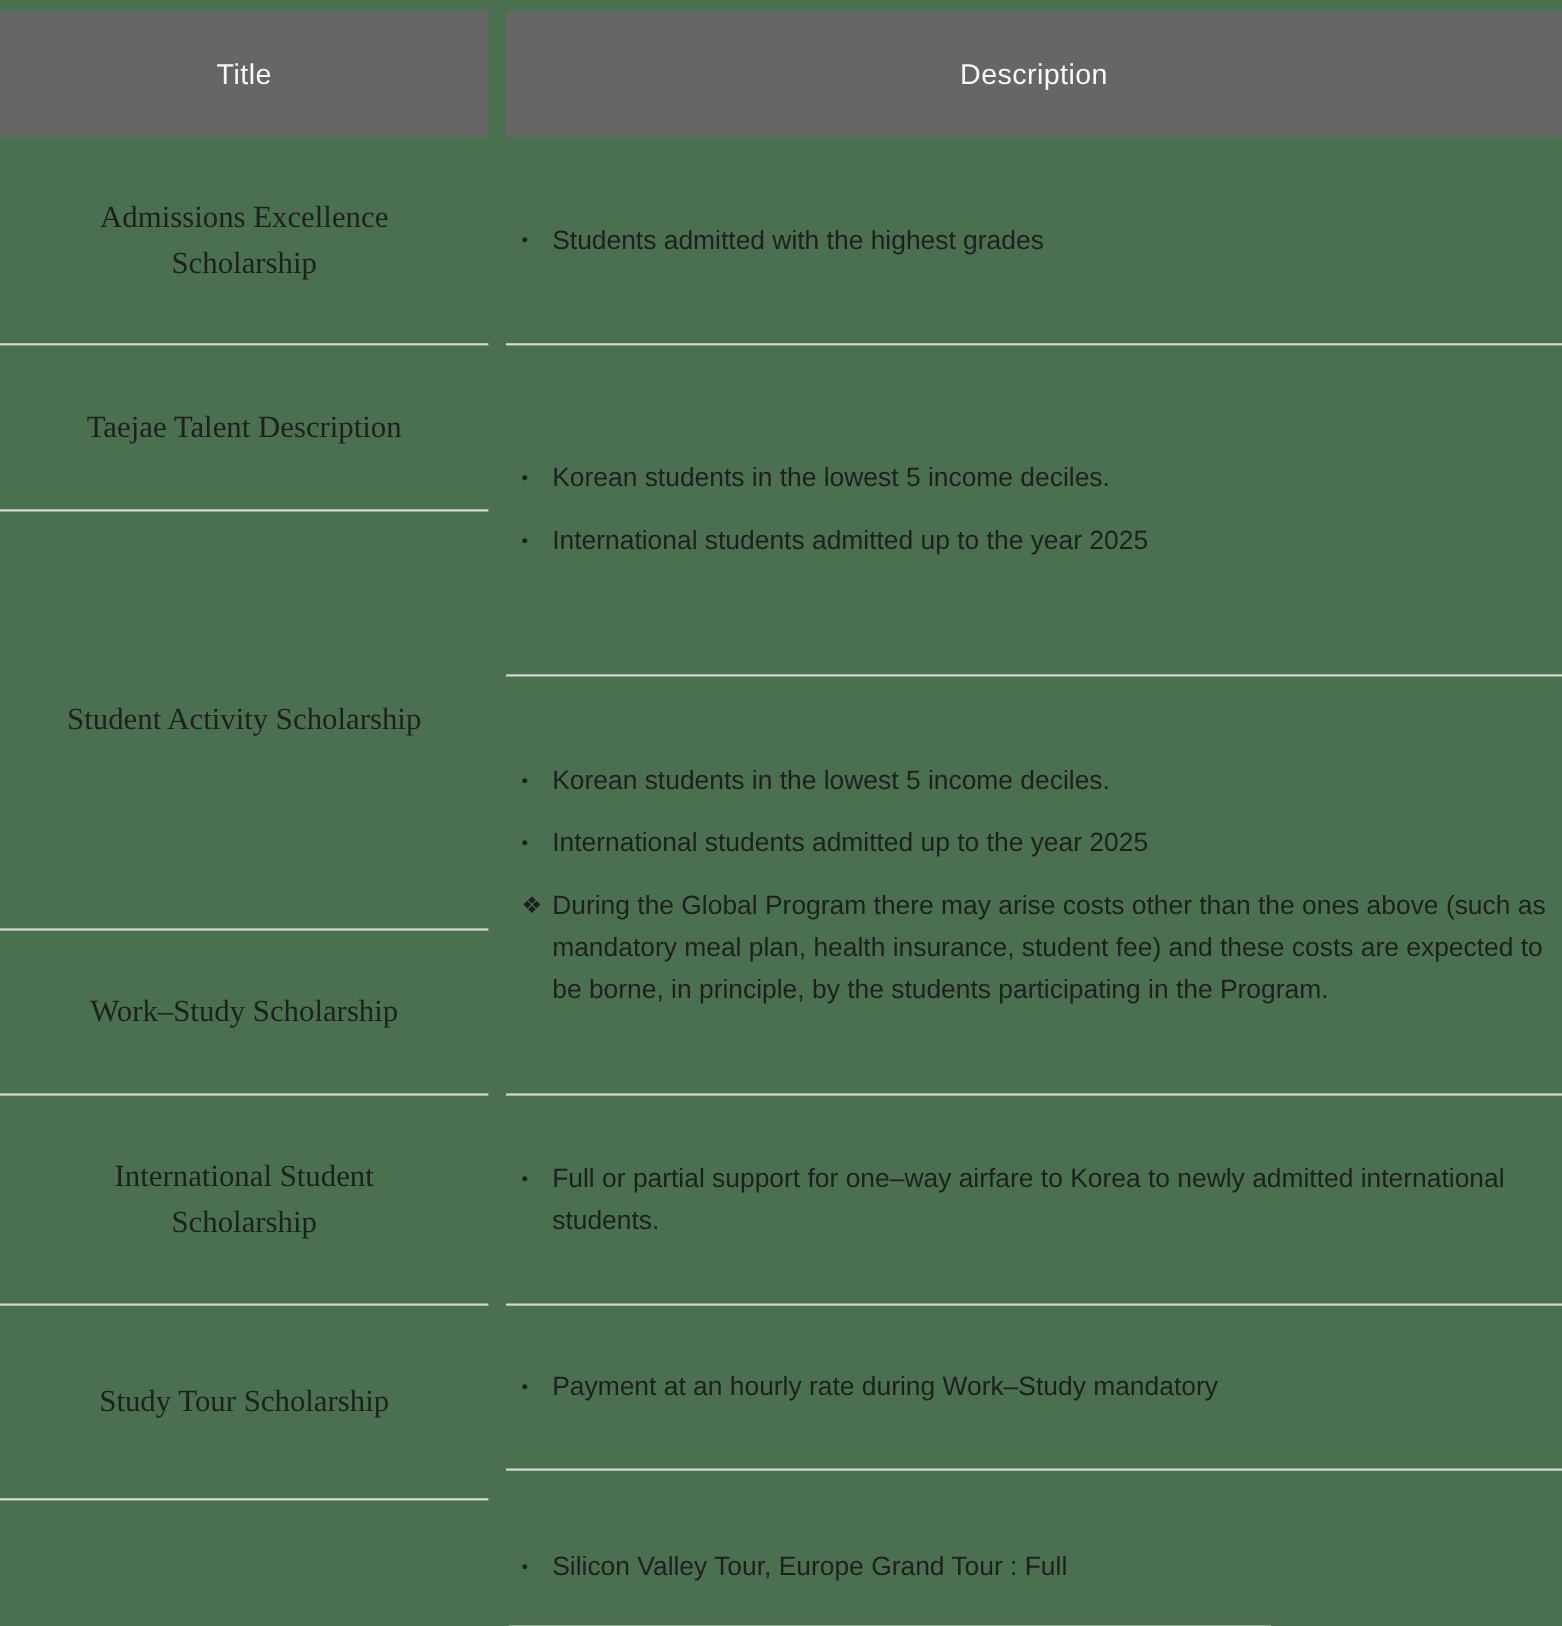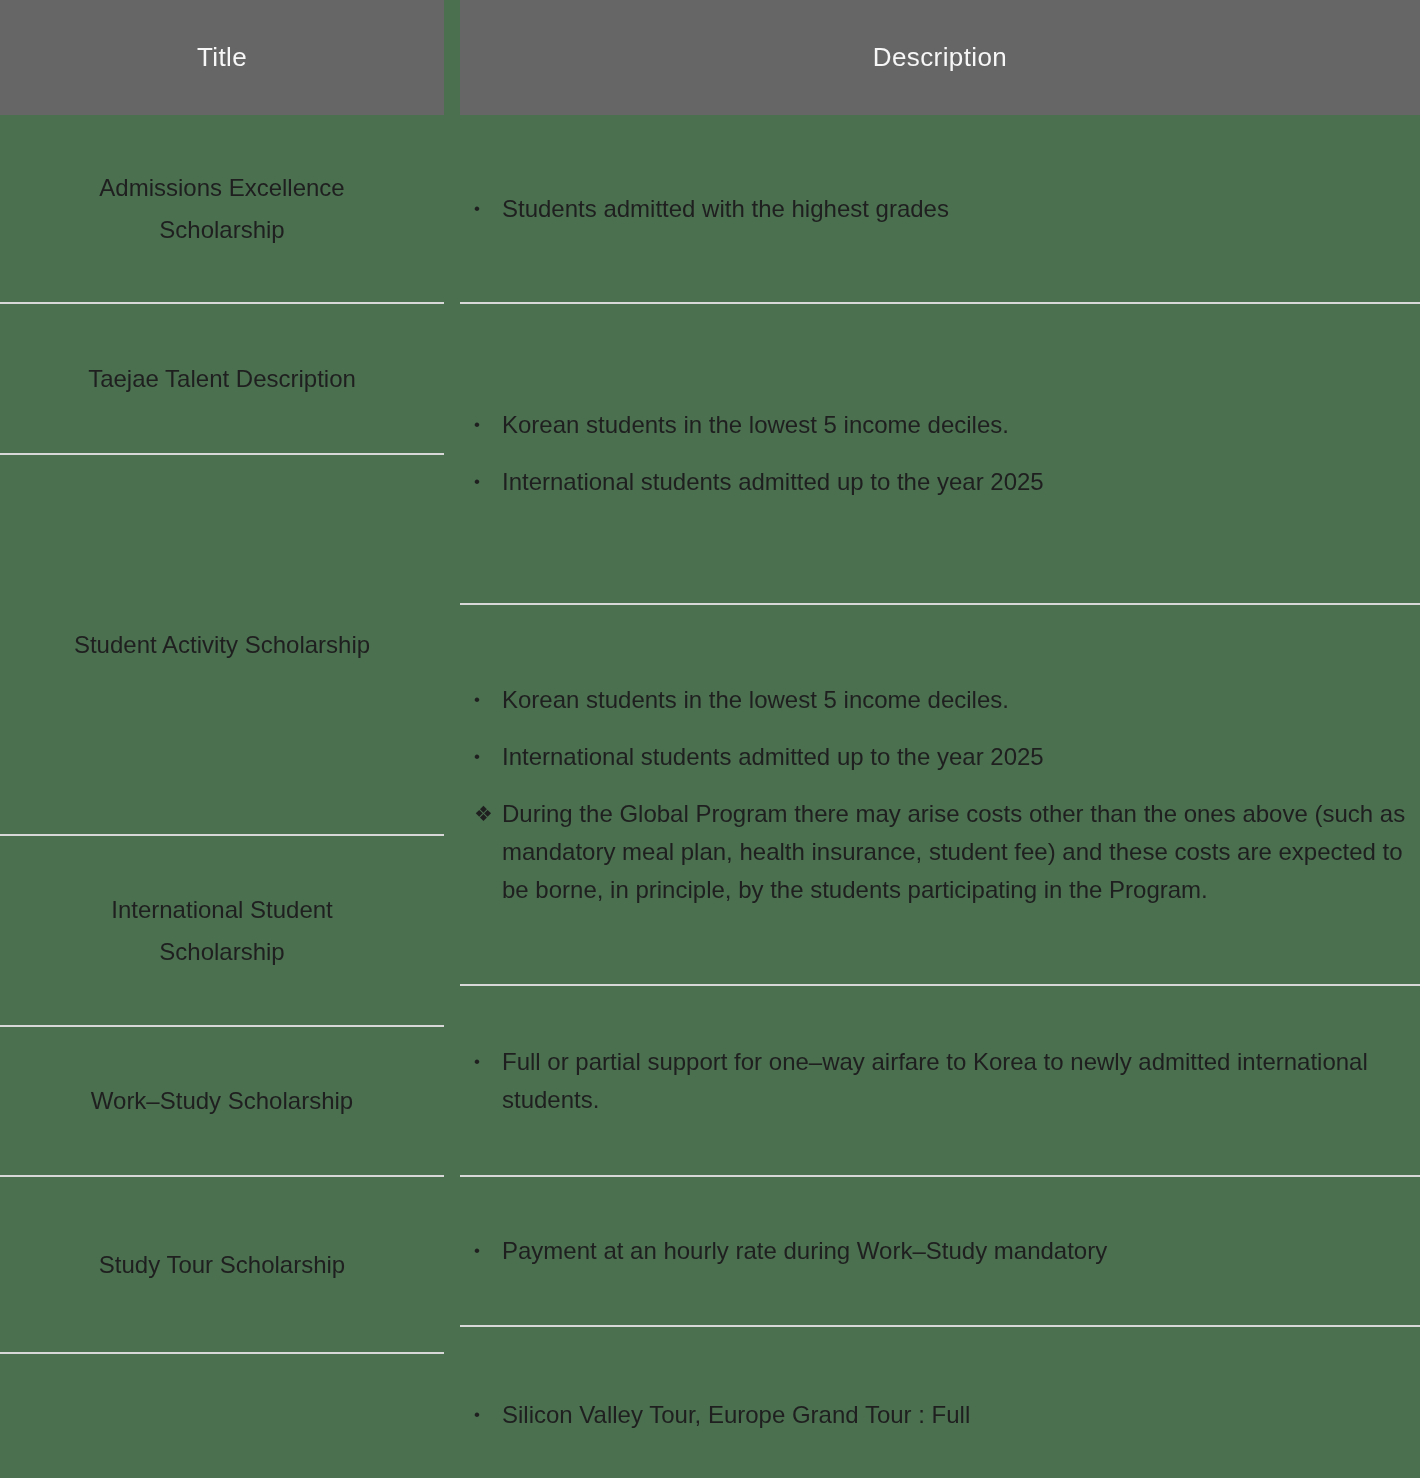--- a/index.html
+++ b/index.html
@@ -5,43 +5,44 @@
   html, body { margin: 0; padding: 0; background: #ffffff; }
   .page {
     position: relative;
     width: 1420px;
     height: 1478px;
     background: #4a7050;
     font-family: "Liberation Sans", sans-serif;
     color: #1f1f1f;
     overflow: hidden;
   }
-  .col { position: absolute; top: 0; }
+  .col { position: absolute; top: 10px; }
   .col-title { left: 0; width: 444px; }
   .col-desc  { left: 460px; width: 960px; }
 
   .cell {
     box-sizing: border-box;
     border-bottom: 2px solid #d8d8d8;
     display: flex;
     align-items: center;
     justify-content: center;
   }
   .header-cell {
     height: 115px;
     background: #666666;
     color: #f7f7f7;
     font-size: 26px;
     letter-spacing: 0.4px;
     border-bottom: none;
   }
   .title-cell {
-    font-size: 24px;
+    font-size: 28px;
     text-align: center;
     line-height: 42px;
+    font-family: Liberation Serif, serif;
   }
   .title-cell .t { max-width: 330px; }
 
   .desc-cell {
     flex-direction: column;
     align-items: stretch;
     justify-content: center;
     padding: 0 6px 0 14px;
     font-size: 24px;
     line-height: 38px;
@@ -77,25 +78,25 @@
     </div>
     <div class="cell title-cell h189">
       <span class="t">Admissions Excellence Scholarship</span>
     </div>
     <div class="cell title-cell h151">
       <span class="t">Taejae Talent Description</span>
     </div>
     <div class="cell title-cell h381">
       <span class="t">Student Activity Scholarship</span>
     </div>
+    <div class="cell title-cell h150">
+      <span class="t">Work–Study Scholarship</span>
+    </div>
     <div class="cell title-cell h191">
       <span class="t">International Student Scholarship</span>
-    </div>
-    <div class="cell title-cell h150">
-      <span class="t">Work–Study Scholarship</span>
     </div>
     <div class="cell title-cell h149">
       <span class="t">Study Tour Scholarship</span>
     </div>
   </div>
 
   <div class="col col-desc">
     <div class="cell header-cell">
       <span class="t">Description</span>
     </div>

